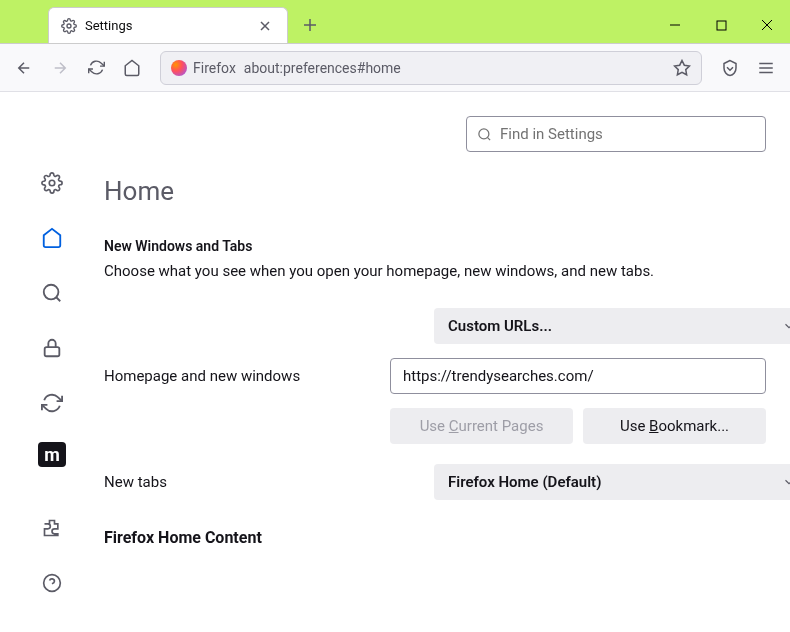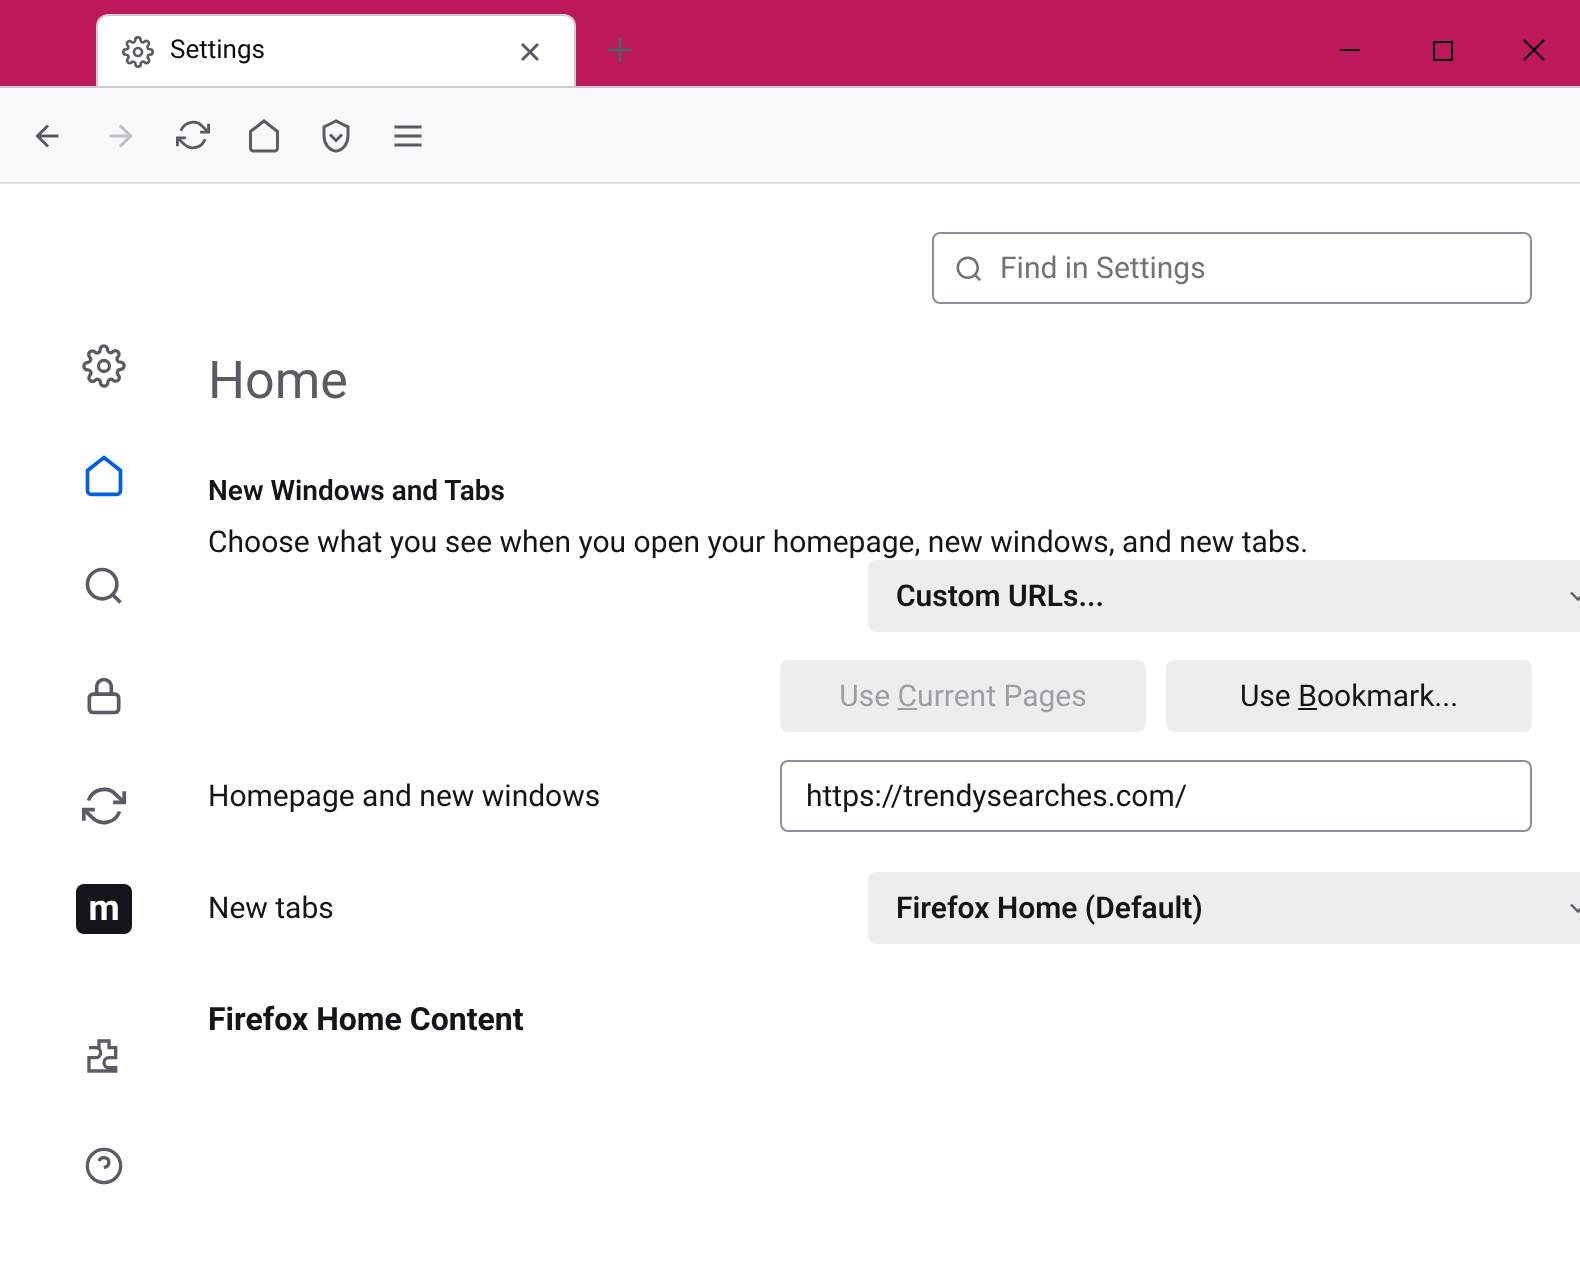--- a/index.html
+++ b/index.html
@@ -1,18 +1,18 @@
 <!DOCTYPE html>
 <html><head>
 <meta charset="utf-8">
 <style>
 * { margin: 0; padding: 0; box-sizing: border-box; font-family: -apple-system, BlinkMacSystemFont, "Segoe UI", Roboto, sans-serif; }
 body { width: 790px; height: 632px; background: #fff; overflow: hidden; position: relative; }
 
-.titlebar { height: 44px; display: flex; align-items: flex-end; background: #be185d; border-bottom: 1px solid #ccc; }
+.titlebar { height: 44px; display: flex; align-items: flex-end; background: #bef264; border-bottom: 1px solid #ccc; }
 .tab { display: flex; align-items: center; gap: 8px; background: #fff; border-radius: 6px 6px 0 0; padding: 0 12px; height: 36px; margin-left: 48px; min-width: 240px; border: 1px solid #ccc; border-bottom: none; }
 .tab-icon { width: 16px; height: 16px; display: flex; align-items: center; justify-content: center; }
 .tab-title { font-size: 13px; color: #0c0c0d; flex: 1; }
 .tab-close { width: 20px; height: 20px; display: flex; align-items: center; justify-content: center; cursor: pointer; color: #5b5b66; border-radius: 4px; }
 .newtab { width: 28px; height: 28px; display: flex; align-items: center; justify-content: center; margin-left: 8px; margin-bottom: 4px; cursor: pointer; border-radius: 4px; color: #5b5b66; }
 .window-controls { margin-left: auto; display: flex; }
 .win-btn { width: 46px; height: 36px; display: flex; align-items: center; justify-content: center; cursor: pointer; color: #000; }
 
 .toolbar { height: 48px; display: flex; align-items: center; padding: 0 8px; gap: 4px; border-bottom: 1px solid #e0e0e6; background: #f9f9fb; }
 .nav-btn { width: 32px; height: 32px; display: flex; align-items: center; justify-content: center; border-radius: 4px; cursor: pointer; color: #5b5b66; }
@@ -30,21 +30,21 @@
 .side-item.m-badge { background: #15141a; color: #fff; font-weight: bold; font-size: 18px; border-radius: 4px; width: 28px; height: 28px; }
 .sidebar-spacer { flex: 1; }
 
 .main { flex: 1; padding: 24px 24px 0 0; overflow: hidden; }
 .search-row { display: flex; justify-content: flex-end; margin-bottom: 24px; }
 .settings-search { width: 300px; height: 36px; border: 1px solid #8f8f9d; border-radius: 4px; padding: 0 10px; display: flex; align-items: center; gap: 8px; color: #737373; font-size: 15px; }
 .header-row { display: flex; align-items: center; justify-content: space-between; margin-bottom: 32px; }
 .page-title { font-size: 26px; font-weight: 400; color: #5b5b66; }
 .restore-btn { height: 36px; padding: 0 16px; background: #ededf0; border: none; border-radius: 4px; font-size: 15px; cursor: pointer; color: #15141a; }
 .section-title { font-size: 14px; font-weight: 600; color: #15141a; margin-bottom: 8px; }
-.section-desc { font-size: 15px; color: #15141a; }
+.section-desc { font-size: 15px; color: #15141a; margin-bottom: 28px; }
 .form-row { display: flex; align-items: center; margin-bottom: 14px; gap: 16px; }
 .form-label { width: 270px; font-size: 15px; color: #15141a; }
 .form-control { flex: 1; }
 .dropdown { height: 36px; background: #ededf0; border: none; border-radius: 4px; padding: 0 14px; display: flex; align-items: center; justify-content: space-between; font-size: 15px; font-weight: 600; color: #15141a; cursor: pointer; width: 100%; margin-left: 44px; }
 .dropdown-hp { font-weight: 600; }
 .url-input { width: 100%; height: 36px; border: 1px solid #8f8f9d; border-radius: 4px; padding: 0 12px; font-size: 15px; color: #15141a; }
 .btn-row { display: flex; gap: 10px; }
 .action-btn { flex: 1; height: 36px; background: #ededf0; border: none; border-radius: 4px; font-size: 15px; cursor: pointer; color: #15141a; }
 .action-btn.disabled { color: #9e9ea7; cursor: default; }
 .section2-title { font-size: 16px; font-weight: 700; color: #15141a; margin-top: 28px; }
@@ -109,20 +109,32 @@
       <svg width="17" height="17" viewBox="0 0 24 24" fill="none" stroke="currentColor" stroke-width="2">
         <path d="M23 4v6h-6M1 20v-6h6"></path>
         <path d="M3.51 9a9 9 0 0 1 14.85-3.36L23 10M1 14l4.64 4.36A9 9 0 0 0 20.49 15"></path>
       </svg>
     </div>
   <div class="nav-btn">
       <svg width="18" height="18" viewBox="0 0 24 24" fill="none" stroke="currentColor" stroke-width="2">
         <path d="M3 9l9-7 9 7v11a2 2 0 0 1-2 2H5a2 2 0 0 1-2-2z"></path>
       </svg>
     </div>
+  <div class="addressbar">
+    <span class="addr-identity">
+      <span class="fx-logo"></span>
+      <span>Firefox</span>
+    </span>
+    <span class="addr-text">about:preferences#home</span>
+    <span class="addr-star">
+        <svg width="18" height="18" viewBox="0 0 24 24" fill="none" stroke="currentColor" stroke-width="2">
+          <polygon points="12 2 15.09 8.26 22 9.27 17 14.14 18.18 21.02 12 17.77 5.82 21.02 7 14.14 2 9.27 8.91 8.26 12 2"></polygon>
+        </svg>
+      </span>
+  </div>
   <div class="nav-btn">
       <svg width="18" height="18" viewBox="0 0 24 24" fill="none" stroke="currentColor" stroke-width="2">
         <path d="M12 2 4 6v6c0 5 3.4 9.7 8 10 4.6-.3 8-5 8-10V6l-8-4z"></path>
         <path d="M8 11l4 4 4-4"></path>
       </svg>
     </div>
   <div class="nav-btn">
       <svg width="18" height="18" viewBox="0 0 24 24" stroke="currentColor" stroke-width="2">
         <path d="M3 6h18M3 12h18M3 18h18"></path>
       </svg>
@@ -202,31 +214,31 @@
         <div class="dropdown dropdown-hp">
           <span>Custom URLs...</span>
           <svg class="chev" width="14" height="14" viewBox="0 0 24 24" fill="none" stroke="currentColor" stroke-width="2">
               <path d="M6 9l6 6 6-6"></path>
             </svg>
         </div>
       </div>
     </div>
 
     <div class="form-row">
+      <div class="form-label">Homepage and new windows</div>
+      <div class="form-control">
+        <input class="url-input" value="https://trendysearches.com/" style="">
+      </div>
+    </div>
+
+    <div class="form-row">
       <div class="form-label"></div>
       <div class="form-control btn-row">
         <button class="action-btn disabled">Use <span style="text-decoration:underline">C</span>urrent Pages</button>
         <button class="action-btn">Use <span style="text-decoration:underline">B</span>ookmark...</button>
-      </div>
-    </div>
-
-    <div class="form-row">
-      <div class="form-label">Homepage and new windows</div>
-      <div class="form-control">
-        <input class="url-input" value="https://trendysearches.com/" style="">
       </div>
     </div>
 
     <div class="form-row" style="margin-top:20px">
       <div class="form-label">New tabs</div>
       <div class="form-control">
         <div class="dropdown">
           <span>Firefox Home (Default)</span>
           <svg class="chev" width="14" height="14" viewBox="0 0 24 24" fill="none" stroke="currentColor" stroke-width="2">
               <path d="M6 9l6 6 6-6"></path>

